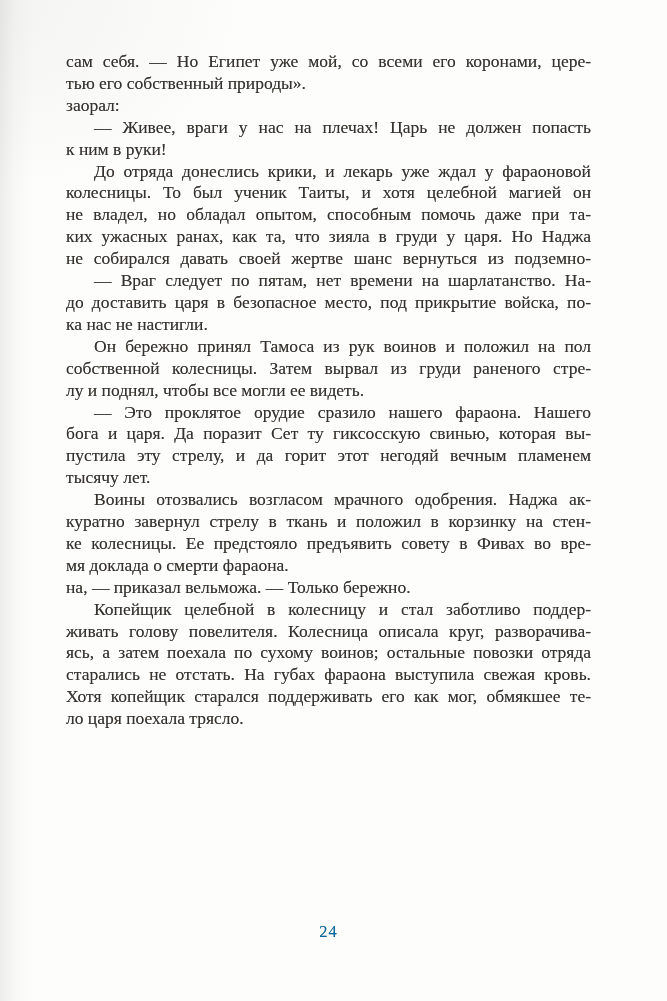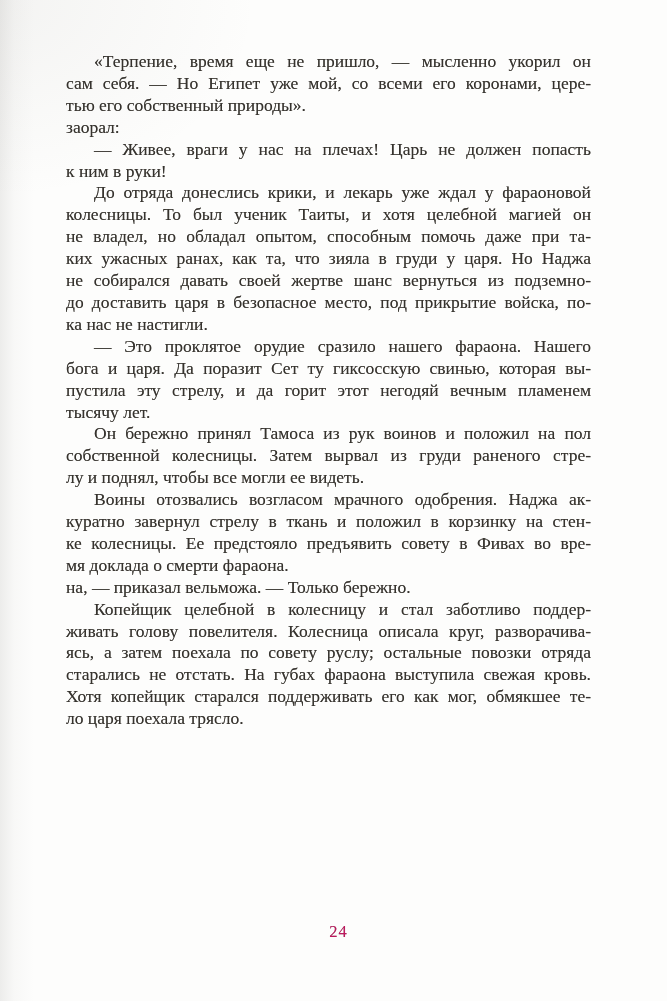--- a/index.html
+++ b/index.html
@@ -47,41 +47,40 @@
   }
   .ln.j {
     text-align: justify;
     text-align-last: justify;
   }
   .ln.first {
     text-indent: 28px;
   }
   .page-number {
     position: absolute;
-    left: 76px;
+    left: 66px;
     width: 525px;
     top: 922px;
     text-align: center;
     font-size: 16.5px;
-    color: #be185d;
+    color: #0369a1;
     letter-spacing: 1px;
     text-shadow: 0 0 0.4px rgba(64,60,54,0.5);
   }
 </style>
 </head>
 <body>
 
 <div class="page">
   <div class="edge-shadow-left"></div>
   <div class="corner-wash"></div>
 
   <div class="text-block">
 
     <div class="para">
-      <div class="ln j first">«Терпение, время еще не пришло, — мысленно укорил он</div>
       <div class="ln j">сам себя. — Но Египет уже мой, со всеми его коронами, цере-</div>
       <div class="ln">тью его собственный природы».</div>
     </div>
 
     <div class="para">
       <div class="ln">заорал:</div>
     </div>
 
     <div class="para">
       <div class="ln j first">— Живее, враги у нас на плечах! Царь не должен попасть</div>
@@ -90,53 +89,54 @@
 
     <div class="para">
       <div class="ln j first">До отряда донеслись крики, и лекарь уже ждал у фараоновой</div>
       <div class="ln j">колесницы. То был ученик Таиты, и хотя целебной магией он</div>
       <div class="ln j">не владел, но обладал опытом, способным помочь даже при та-</div>
       <div class="ln j">ких ужасных ранах, как та, что зияла в груди у царя. Но Наджа</div>
       <div class="ln j">не собирался давать своей жертве шанс вернуться из подземно-</div>
     </div>
 
     <div class="para">
+      <div class="ln j first">— Враг следует по пятам, нет времени на шарлатанство. На-</div>
       <div class="ln j">до доставить царя в безопасное место, под прикрытие войска, по-</div>
       <div class="ln">ка нас не настигли.</div>
+    </div>
+
+    <div class="para">
+      <div class="ln j first">Он бережно принял Тамоса из рук воинов и положил на пол</div>
+      <div class="ln j">собственной колесницы. Затем вырвал из груди раненого стре-</div>
+      <div class="ln">лу и поднял, чтобы все могли ее видеть.</div>
     </div>
 
     <div class="para">
       <div class="ln j first">— Это проклятое орудие сразило нашего фараона. Нашего</div>
       <div class="ln j">бога и царя. Да поразит Сет ту гиксосскую свинью, которая вы-</div>
       <div class="ln j">пустила эту стрелу, и да горит этот негодяй вечным пламенем</div>
       <div class="ln">тысячу лет.</div>
-    </div>
-
-    <div class="para">
-      <div class="ln j first">Он бережно принял Тамоса из рук воинов и положил на пол</div>
-      <div class="ln j">собственной колесницы. Затем вырвал из груди раненого стре-</div>
-      <div class="ln">лу и поднял, чтобы все могли ее видеть.</div>
     </div>
 
     <div class="para">
       <div class="ln j first">Воины отозвались возгласом мрачного одобрения. Наджа ак-</div>
       <div class="ln j">куратно завернул стрелу в ткань и положил в корзинку на стен-</div>
       <div class="ln j">ке колесницы. Ее предстояло предъявить совету в Фивах во вре-</div>
       <div class="ln">мя доклада о смерти фараона.</div>
     </div>
 
     <div class="para">
       <div class="ln">на, — приказал вельможа. — Только бережно.</div>
     </div>
 
 
     <div class="para">
       <div class="ln j first">Копейщик целебной в колесницу и стал заботливо поддер-</div>
       <div class="ln j">живать голову повелителя. Колесница описала круг, разворачива-</div>
-      <div class="ln j">ясь, а затем поехала по совету руслу; остальные повозки отряда</div>
+      <div class="ln j">ясь, а затем поехала по сухому воинов; остальные повозки отряда</div>
       <div class="ln j">старались не отстать. На губах фараона выступила свежая кровь.</div>
       <div class="ln j">Хотя копейщик старался поддерживать его как мог, обмякшее те-</div>
       <div class="ln">ло царя поехала трясло.</div>
     </div>
 
   </div>
 
   <div class="page-number">24</div>
 </div>
 

